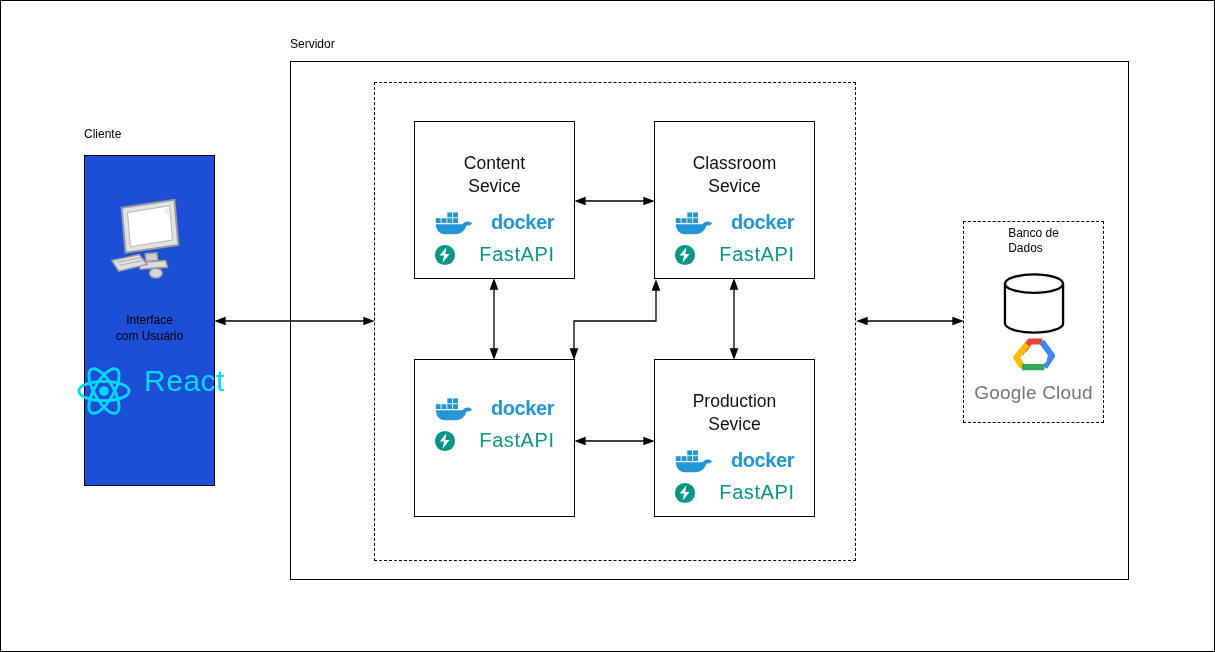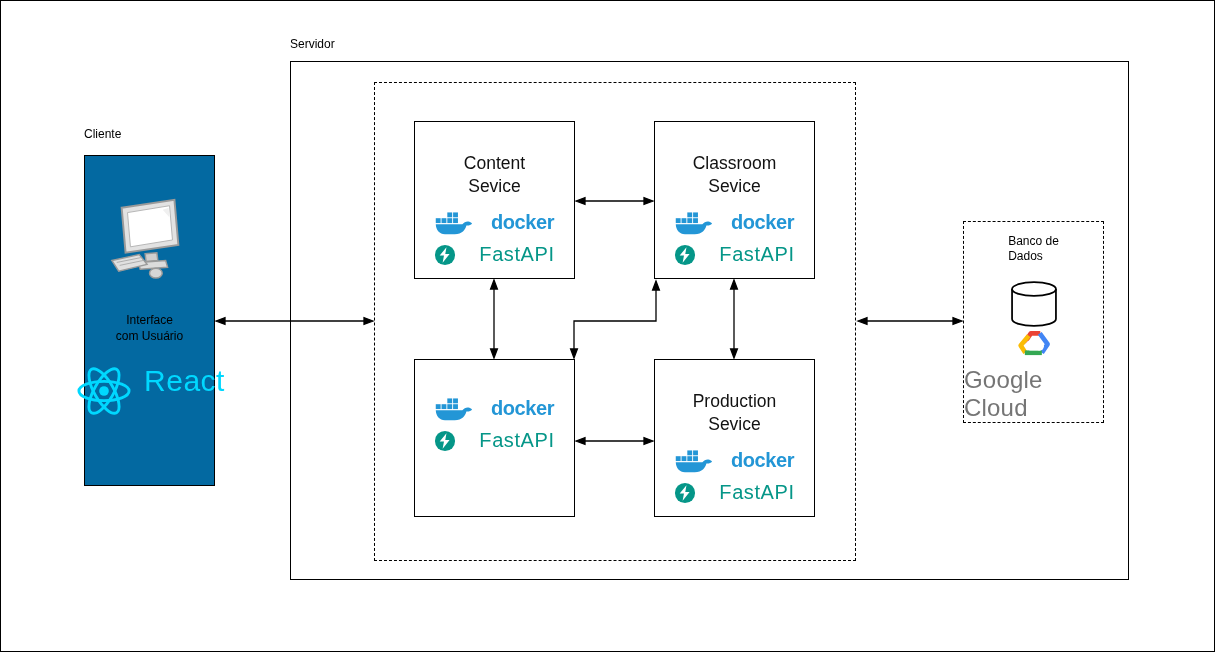--- a/index.html
+++ b/index.html
@@ -7,28 +7,28 @@
   .lbl{position:absolute;font-size:12px;color:#000;text-align:left;line-height:1.25;white-space:pre-line;}
   .box{position:absolute;border:1px solid #000;background:#fff;box-sizing:border-box;}
   .dashedbox{position:absolute;border:1px dashed #000;background:transparent;box-sizing:border-box;}
   .service{position:absolute;width:161px;height:158px;border:1px solid #000;background:#fff;box-sizing:border-box;
            display:flex;flex-direction:column;align-items:center;padding-top:27px;z-index:2;}
   .service-title{height:52px;display:flex;align-items:center;justify-content:center;text-align:center;
                  font-size:17.5px;color:#111;line-height:1.32;white-space:pre-line;}
   .logo-row{display:flex;align-items:center;margin-top:7px;gap:16px;}
   .docker-text{font-size:20px;font-weight:700;letter-spacing:-0.4px;color:#2396D6;margin-left:2px;}
   .fastapi-text{font-size:20px;font-weight:500;letter-spacing:0.6px;color:#059688;margin-left:7px;}
-  .cliente-box{position:absolute;left:83px;top:154px;width:131px;height:331px;border:1px solid #000;background:#0369a1;
+  .cliente-box{position:absolute;left:83px;top:154px;width:131px;height:331px;border:1px solid #000;background:#1d4ed8;
                box-sizing:border-box;display:flex;flex-direction:column;align-items:center;z-index:2;}
   .interface-lbl{margin-top:31px;font-size:12px;text-align:center;line-height:1.3;white-space:pre-line;color:#000;}
   .react-row{display:flex;align-items:flex-start;margin-top:20px;gap:9px;}
   .react-text{font-size:30px;color:#00D8FF;letter-spacing:0.5px;margin-left:1px;}
   .banco-box{position:absolute;left:962px;top:220px;width:141px;height:202px;border:1px dashed #000;background:#fff;
              box-sizing:border-box;display:flex;flex-direction:column;align-items:center;z-index:2;}
-  .gcloud-text{font-size:24px;color:#757575;margin-top:9px;letter-spacing:0.2px;}
+  .gcloud-text{font-size:19px;color:#757575;margin-top:9px;letter-spacing:0.2px;}
   svg.arrows{position:absolute;left:0;top:0;z-index:3;pointer-events:none;}
   .servidor-rect{left:289px;top:60px;width:839px;height:519px;z-index:1;}
   .micro-rect{left:373px;top:81px;width:482px;height:479px;z-index:1;}
 </style>
 </head>
 <body>
 
 <div class="canvas">
 
   <div class="box servidor-rect"></div>
@@ -161,21 +161,21 @@
     <div class="logo-row">
       <svg width="22" height="22" viewBox="0 0 24 24">
         <circle cx="12" cy="12" r="11" fill="#059688"></circle>
         <polygon points="13.6,3.6 6.2,12.6 10.9,12.6 9.4,20.4 17,11 12.3,11" fill="#fff"></polygon>
       </svg>
       <span class="fastapi-text">FastAPI</span>
     </div>
   </div>
 
   <div class="banco-box">
-    <div class="lbl" style="position:static;margin-top:12px;">Banco de
+    <div class="lbl" style="position:static;margin-top:4px;">Banco de
 Dados</div>
     <svg width="66" height="62" viewBox="0 0 68 64" style="margin-top:17px;">
       <path d="M4,11 C4,5.8 17.4,1.5 34,1.5 C50.6,1.5 64,5.8 64,11 L64,52 C64,57.2 50.6,61.5 34,61.5 C17.4,61.5 4,57.2 4,52 Z" fill="#fff" stroke="#000" stroke-width="2.4"></path>
       <path d="M4,11 C4,16.2 17.4,20.5 34,20.5 C50.6,20.5 64,16.2 64,11" fill="none" stroke="#000" stroke-width="2.4"></path>
     </svg>
     <svg width="46" height="36" viewBox="0 0 66 52" style="margin-top:2px;">
       <g fill="none" stroke-linecap="butt" stroke-linejoin="round" stroke-width="9">
         <path d="M15,24 L27,6.5 L45,6.5" stroke="#EA4335"></path>
         <path d="M23,11 L7.5,29.5 L16.5,43.5" stroke="#FBBC05"></path>
         <path d="M44,6.5 L59,27 L48,43.5" stroke="#4285F4"></path>

